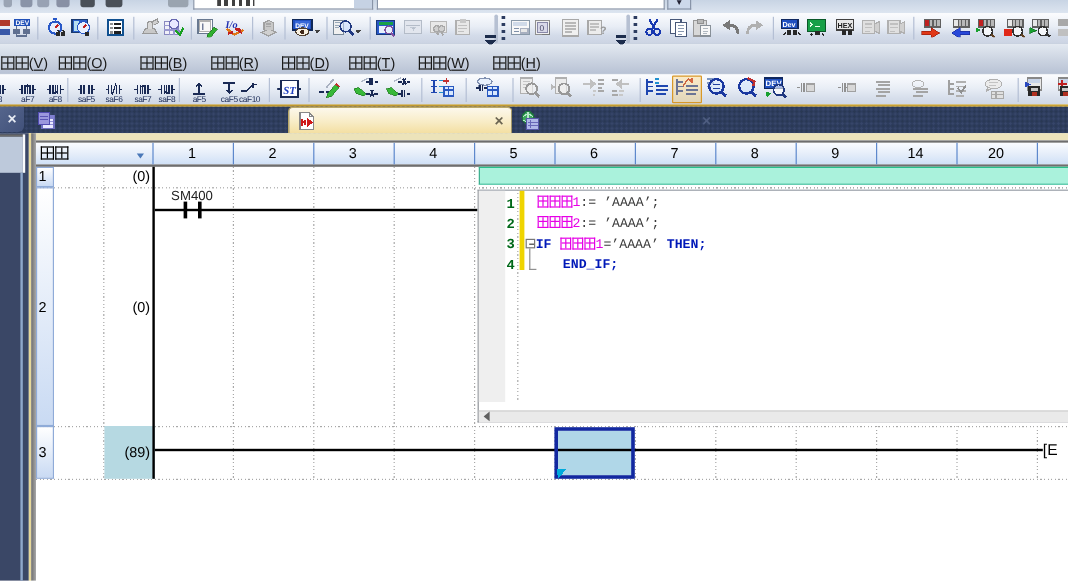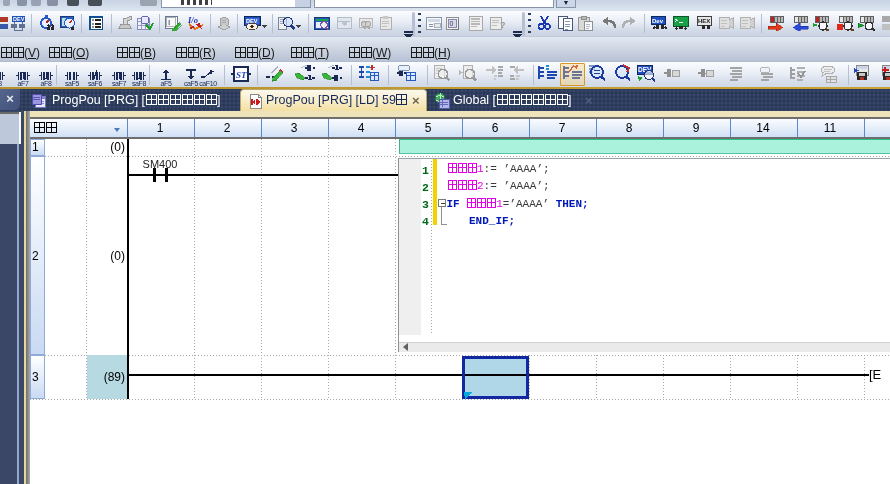--- a/index.html
+++ b/index.html
@@ -476,36 +476,33 @@
 <div class="ab" style="left:848px;top:65px;width:1px;height:20px;background:#b4bfd4"></div>
 <div class="ab" style="left:0;top:88.5px;width:890px;height:22.5px;background-color:#2e3d5e;background-image:radial-gradient(#37466a 30%,transparent 32%),radial-gradient(#293853 30%,transparent 32%);background-size:4px 4px;background-position:0 0,2px 2px"></div>
 <div class="ab" style="left:0;top:88.5px;width:20px;height:21.5px;background:linear-gradient(135deg,#55658c,#41517a);border-radius:0 0 5px 0;color:#e8ecf4;font-size:13px;font-weight:bold;text-align:center;line-height:20px">×</div>
 <div class="ab" style="left:30px;top:92px;width:17px;height:17px"><svg width="17" height="17" viewBox="0 0 17 17" shape-rendering="crispEdges">
         <rect x="5" y="4" width="10" height="11" fill="#e8e8ff" stroke="#7070c0"></rect>
         <rect x="5" y="4" width="10" height="3" fill="#8080d0"></rect>
         <path d="M6 9h8M6 11.5h8" stroke="#9090d8"></path>
         <rect x="2" y="2" width="9" height="10" fill="#9b97dd" stroke="#514bb0"></rect>
         <path d="M3 5h7M3 7.5h7" stroke="#5a54b4"></path>
       </svg></div>
-<div class="ab" style="left:52px;top:92.5px;height:16px;font-size:12.5px;color:#fff;white-space:nowrap">ProgPou [PRG] [<i class="k" style="--c:#fff"></i><i class="k" style="--c:#fff"></i><i class="k" style="--c:#fff"></i><i class="k" style="--c:#fff"></i><i class="k" style="--c:#fff"></i><i class="k" style="--c:#fff"></i>]</div>
 <div class="ab" style="left:240px;top:89px;width:187px;height:22px;background:linear-gradient(180deg,#fcf8ec 0%,#f8ecc6 55%,#f3dfa2 100%);border-radius:4px 4px 0 0;border:1px solid #baa868;border-bottom:none"></div>
 <div class="ab" style="left:248px;top:92.5px;width:15px;height:16px"><svg width="15" height="16" viewBox="0 0 15 16" shape-rendering="crispEdges">
         <path d="M2 1h8l3 3v11H2z" fill="#fff" stroke="#888"></path>
         <path d="M10 1v3h3" fill="none" stroke="#888"></path>
         <path d="M4 6v6M4 9h2.5M6.5 7v4M9 7l2.5 2-2.5 2z" stroke="#d01818" stroke-width="1.6" fill="#d01818"></path>
       </svg></div>
-<div class="ab" style="left:266px;top:93px;height:16px;font-size:12.5px;color:#16295c;white-space:nowrap">ProgPou [PRG] [LD] 59<i class="k" style="--c:#16295c"></i></div>
 <div class="ab" style="left:412px;top:92.5px;height:16px;font-size:13px;color:#6b6552;font-weight:bold">×</div>
 <div class="ab" style="left:433px;top:92px;width:17px;height:17px"><svg width="17" height="17" viewBox="0 0 17 17" shape-rendering="crispEdges">
         <circle cx="7" cy="6" r="5" fill="#40a860" stroke="#207040"></circle>
         <path d="M3 5q4-3 8 0M3 8q4 3 8 0M7 1v9" stroke="#b8e8c8" fill="none"></path>
         <rect x="6" y="7" width="10" height="9" fill="#b0b8e8" stroke="#5858a8"></rect>
         <path d="M7 10h8M7 12.5h8M9 8v7" stroke="#6868b8"></path>
       </svg></div>
-<div class="ab" style="left:453px;top:92.5px;height:16px;font-size:12.5px;color:#fff;white-space:nowrap">Global [<i class="k" style="--c:#fff"></i><i class="k" style="--c:#fff"></i><i class="k" style="--c:#fff"></i><i class="k" style="--c:#fff"></i><i class="k" style="--c:#fff"></i><i class="k" style="--c:#fff"></i>]</div>
 <div class="ab" style="left:22px;top:111px;width:868px;height:6px;background:#ece3ba"></div>
 <div class="ab" style="left:585px;top:92.5px;height:16px;font-size:13px;color:#4e5d80;font-weight:bold">×</div>
 <div class="ab" style="left:0;top:111px;width:24px;height:373px;background:#3a4766"></div>
 <div class="ab" style="left:0;top:112px;width:20px;height:1.5px;background:#6a6a6a"></div>
 <div class="ab" style="left:0;top:113.5px;width:19px;height:30px;background:#bdc9db"></div>
 <div class="ab" style="left:19px;top:112px;width:1.5px;height:32px;background:#f8fafc"></div>
 <div class="ab" style="left:17px;top:143.5px;width:2px;height:340.5px;background:#8fa8cc"></div>
 <div class="ab" style="left:24px;top:111px;width:1.5px;height:373px;background:#e6d89a"></div>
 <div class="ab" style="left:25.5px;top:111px;width:4.5px;height:373px;background:linear-gradient(90deg,#6e6e6e,#a8a8a8)"></div>
 <div class="ab" style="left:30px;top:117px;width:860px;height:367px;background:#fff"></div>
@@ -527,21 +524,21 @@
 <div class="ab" style="left:126.5px;top:121px;width:67px;text-align:center;font-size:12px;color:#000">1</div>
 <div class="ab" style="left:193.5px;top:121px;width:67px;text-align:center;font-size:12px;color:#000">2</div>
 <div class="ab" style="left:260.5px;top:121px;width:67px;text-align:center;font-size:12px;color:#000">3</div>
 <div class="ab" style="left:327.5px;top:121px;width:67px;text-align:center;font-size:12px;color:#000">4</div>
 <div class="ab" style="left:394.5px;top:121px;width:67px;text-align:center;font-size:12px;color:#000">5</div>
 <div class="ab" style="left:461.5px;top:121px;width:67px;text-align:center;font-size:12px;color:#000">6</div>
 <div class="ab" style="left:528.5px;top:121px;width:67px;text-align:center;font-size:12px;color:#000">7</div>
 <div class="ab" style="left:595.5px;top:121px;width:67px;text-align:center;font-size:12px;color:#000">8</div>
 <div class="ab" style="left:662.5px;top:121px;width:67px;text-align:center;font-size:12px;color:#000">9</div>
 <div class="ab" style="left:729.5px;top:121px;width:67px;text-align:center;font-size:12px;color:#000">14</div>
-<div class="ab" style="left:796.5px;top:121px;width:67px;text-align:center;font-size:12px;color:#000">11</div>
+<div class="ab" style="left:796.5px;top:121px;width:67px;text-align:center;font-size:12px;color:#000">20</div>
 <div class="ab" style="left:33px;top:121px;font-size:12px;color:#000;white-space:nowrap"><i class="k" style="--c:#000"></i><i class="k" style="--c:#000"></i></div>
 <div class="ab" style="left:114px;top:128px;width:0;height:0;border-left:3.5px solid transparent;border-right:3.5px solid transparent;border-top:4.5px solid #4a78b8"></div>
 <div class="ab" style="left:30px;top:156px;width:860px;height:1px;background-image:repeating-linear-gradient(90deg,#a8a8a8 0 1px,transparent 1px 3px)"></div>
 <div class="ab" style="left:30px;top:355px;width:860px;height:1px;background-image:repeating-linear-gradient(90deg,#a8a8a8 0 1px,transparent 1px 3px)"></div>
 <div class="ab" style="left:30px;top:398.5px;width:860px;height:1px;background-image:repeating-linear-gradient(90deg,#a8a8a8 0 1px,transparent 1px 3px)"></div>
 <div class="ab" style="left:86px;top:138.5px;width:1px;height:260.0px;background-image:repeating-linear-gradient(180deg,#a8a8a8 0 1px,transparent 1px 3px)"></div>
 <div class="ab" style="left:193.5px;top:138.5px;width:1px;height:260.0px;background-image:repeating-linear-gradient(180deg,#a8a8a8 0 1px,transparent 1px 3px)"></div>
 <div class="ab" style="left:260.5px;top:138.5px;width:1px;height:260.0px;background-image:repeating-linear-gradient(180deg,#a8a8a8 0 1px,transparent 1px 3px)"></div>
 <div class="ab" style="left:327.5px;top:138.5px;width:1px;height:260.0px;background-image:repeating-linear-gradient(180deg,#a8a8a8 0 1px,transparent 1px 3px)"></div>
 <div class="ab" style="left:394.5px;top:138.5px;width:1px;height:260.0px;background-image:repeating-linear-gradient(180deg,#a8a8a8 0 1px,transparent 1px 3px)"></div>

